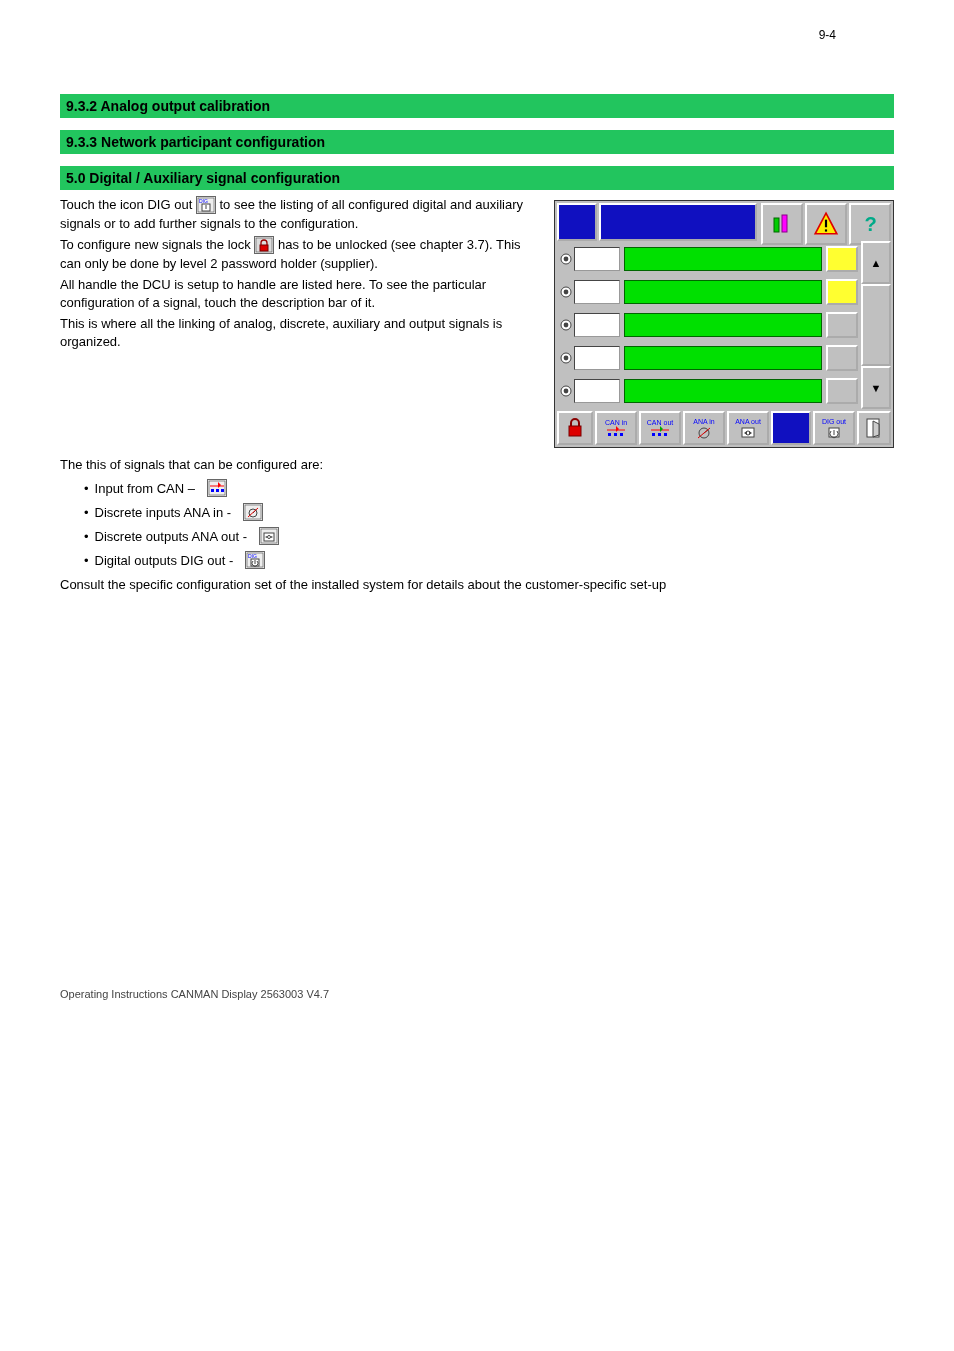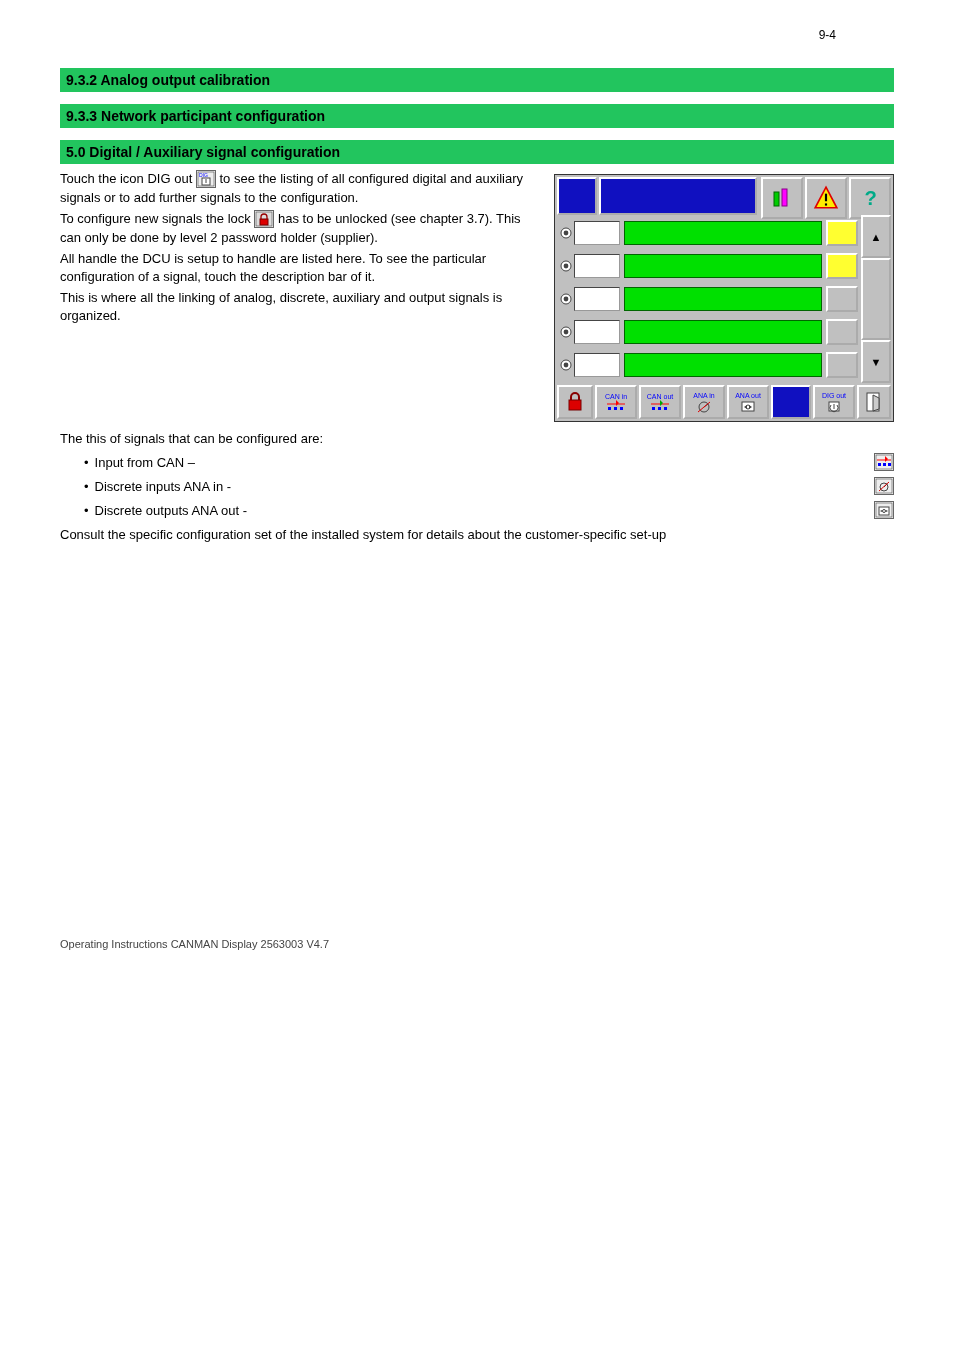--- a/index.html
+++ b/index.html
@@ -6,21 +6,21 @@
     margin: 0;
     padding: 0;
     background: #ffffff;
     width: 954px;
     font-family: Arial, Helvetica, sans-serif;
     color: #000;
   }
   .page {
     width: 954px;
     position: relative;
-    padding: 56px 60px 40px 60px;
+    padding: 82px 60px 40px 60px;
     box-sizing: border-box;
   }
   .heading-bar {
     background: #22c55e;
     padding: 4px 6px;
     font-weight: bold;
     font-size: 14px;
     margin: 12px 0 6px 0;
   }
   .para {
@@ -165,21 +165,20 @@
     margin: 6px 0 6px 24px;
     padding: 0;
   }
   .bullet-list li {
     list-style: none;
     font-size: 13px;
     margin: 6px 0;
     display: flex;
     align-items: center;
     gap: 12px;
-    justify-content: space-between;
   }
   .bullet-dot::before {
     content: "•";
     margin-right: 6px;
   }
   .foot-note {
     font-size: 11px;
     color: #444;
   }
   .pnum-top {
@@ -404,18 +403,30 @@
       <span class="inline-icon">
         <svg viewBox="0 0 18 16">
             <rect x="1" y="1" width="16" height="14" fill="#eee" stroke="#333" stroke-width="0.5"></rect>
             <rect x="4" y="5" width="10" height="8" fill="#fff" stroke="#444"></rect>
             <circle cx="9" cy="9" r="1.5" fill="none" stroke="#444"></circle>
             <polygon points="5,9 7,8 7,10" fill="#444"></polygon>
             <polygon points="13,9 11,8 11,10" fill="#444"></polygon>
           </svg>
       </span>
     </li>
+    <li>
+      <span class="bullet-dot">Digital outputs DIG out -</span>
+      <span class="inline-icon">
+        <svg viewBox="0 0 18 16">
+            <rect x="1" y="1" width="16" height="14" fill="#eee" stroke="#333" stroke-width="0.5"></rect>
+            <text x="2" y="6" font-size="5" fill="#00f">DIG</text>
+            <rect x="5" y="7" width="8" height="7" fill="#fff" stroke="#444"></rect>
+            <line x1="9" y1="8" x2="9" y2="12" stroke="#444"></line>
+            <path d="M7 9 a3 3 0 1 0 4 0" fill="none" stroke="#444"></path>
+          </svg>
+      </span>
+    </li>
   </ul>
   <p class="para">Consult the specific configuration set of the installed system for details about the customer-specific set-up</p>
 
   <div style="height:380px"></div>
   <p class="foot-note">Operating Instructions CANMAN Display 2563003 V4.7</p>
 </div>
 
 </body></html>

